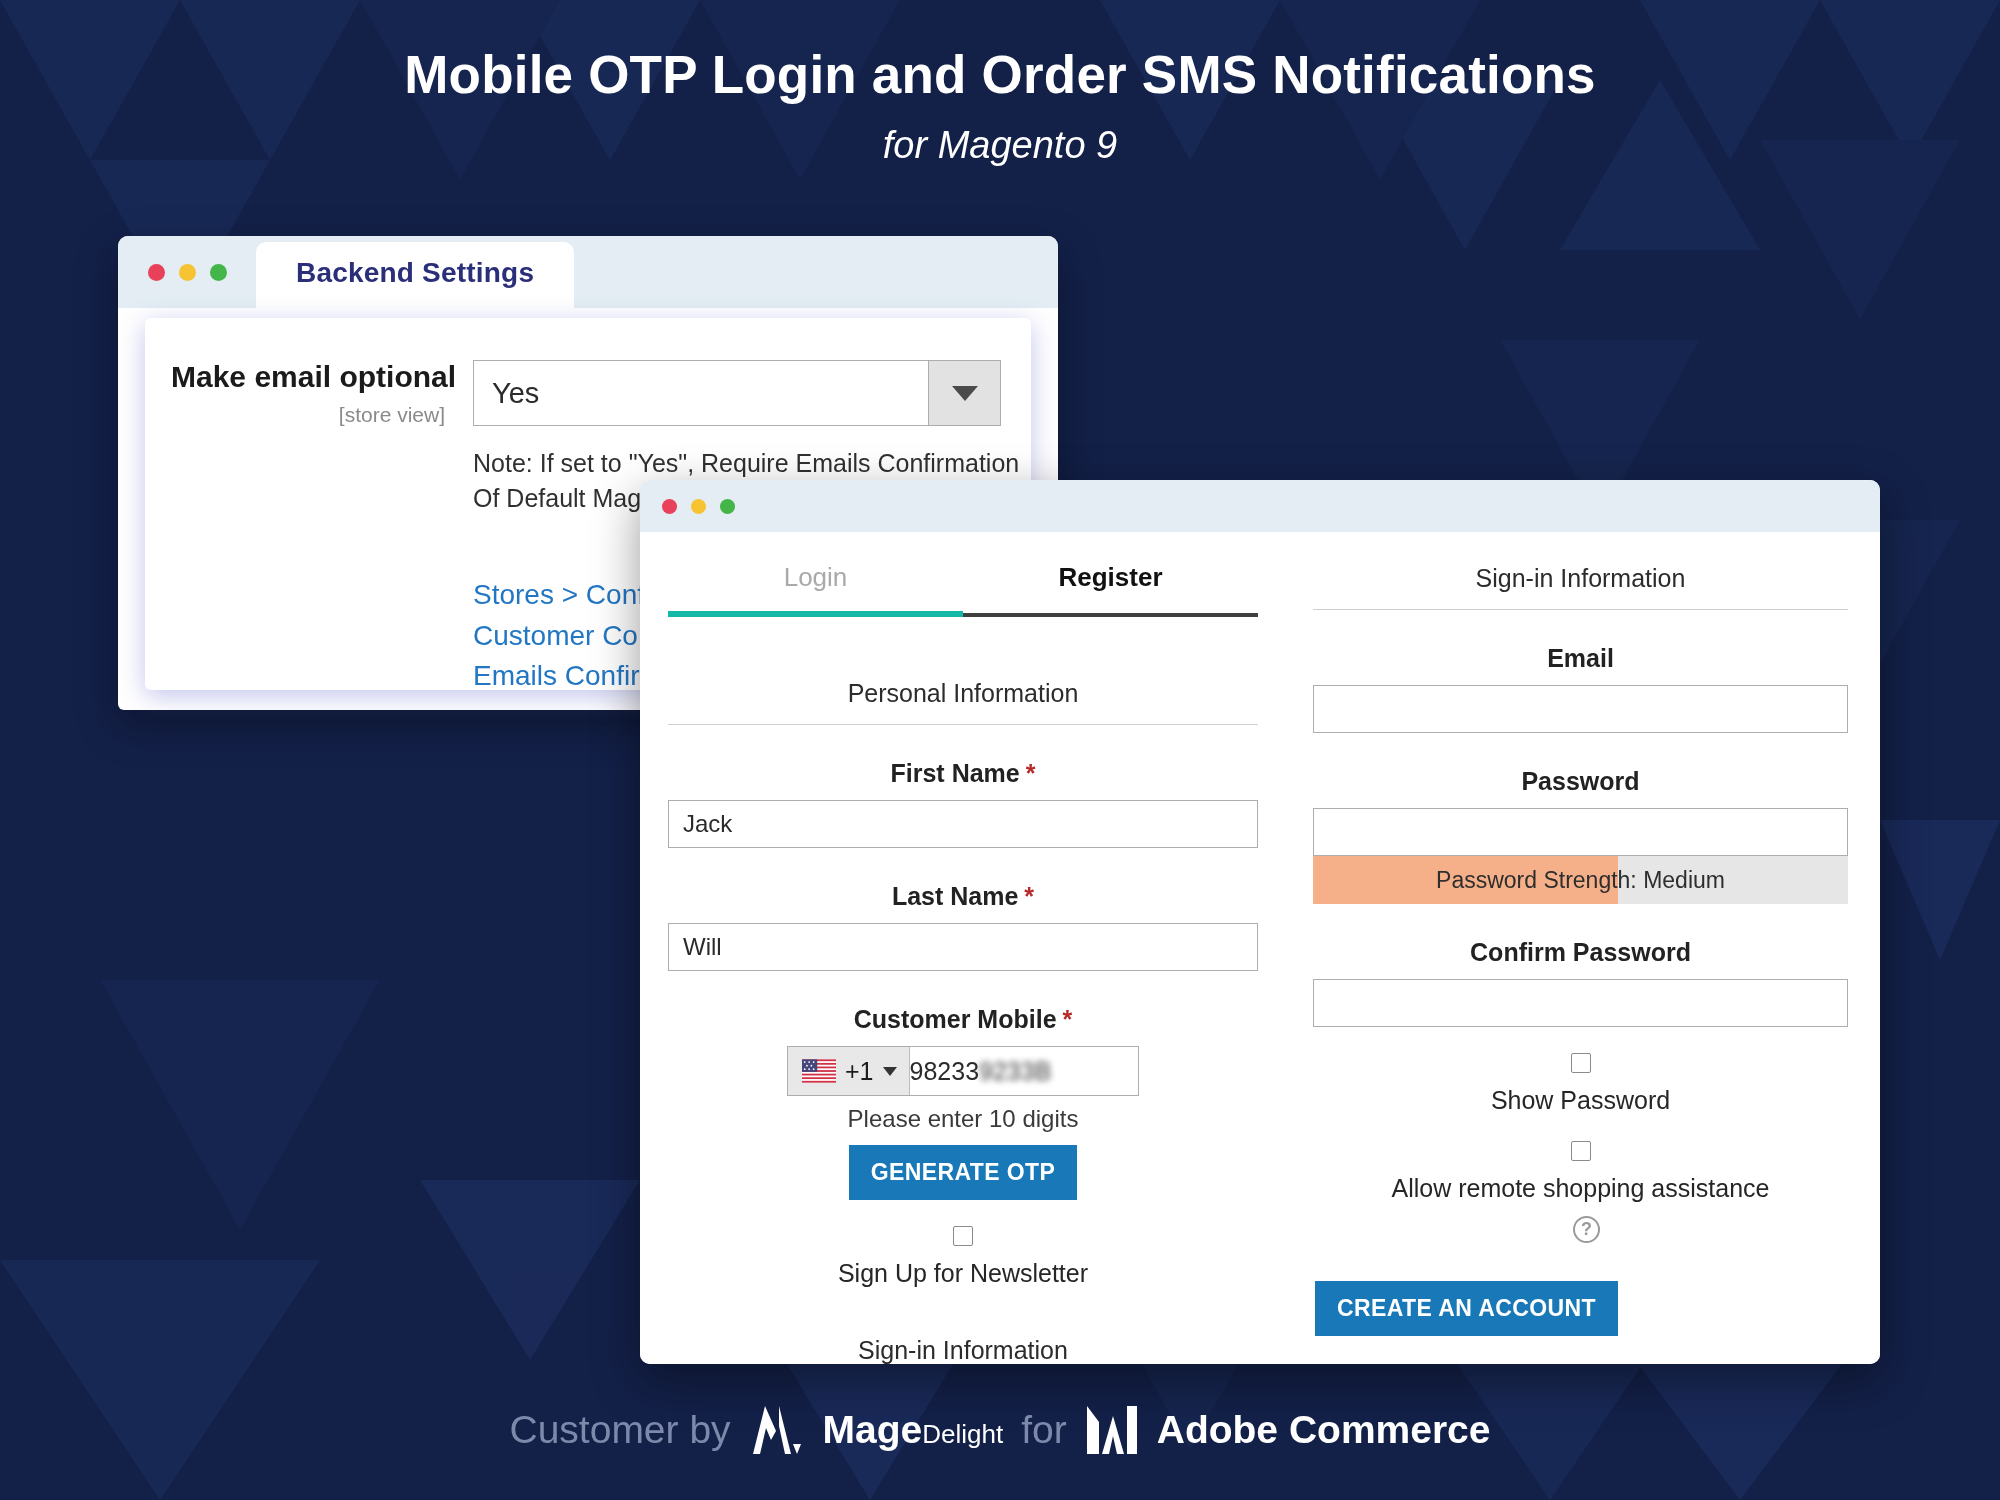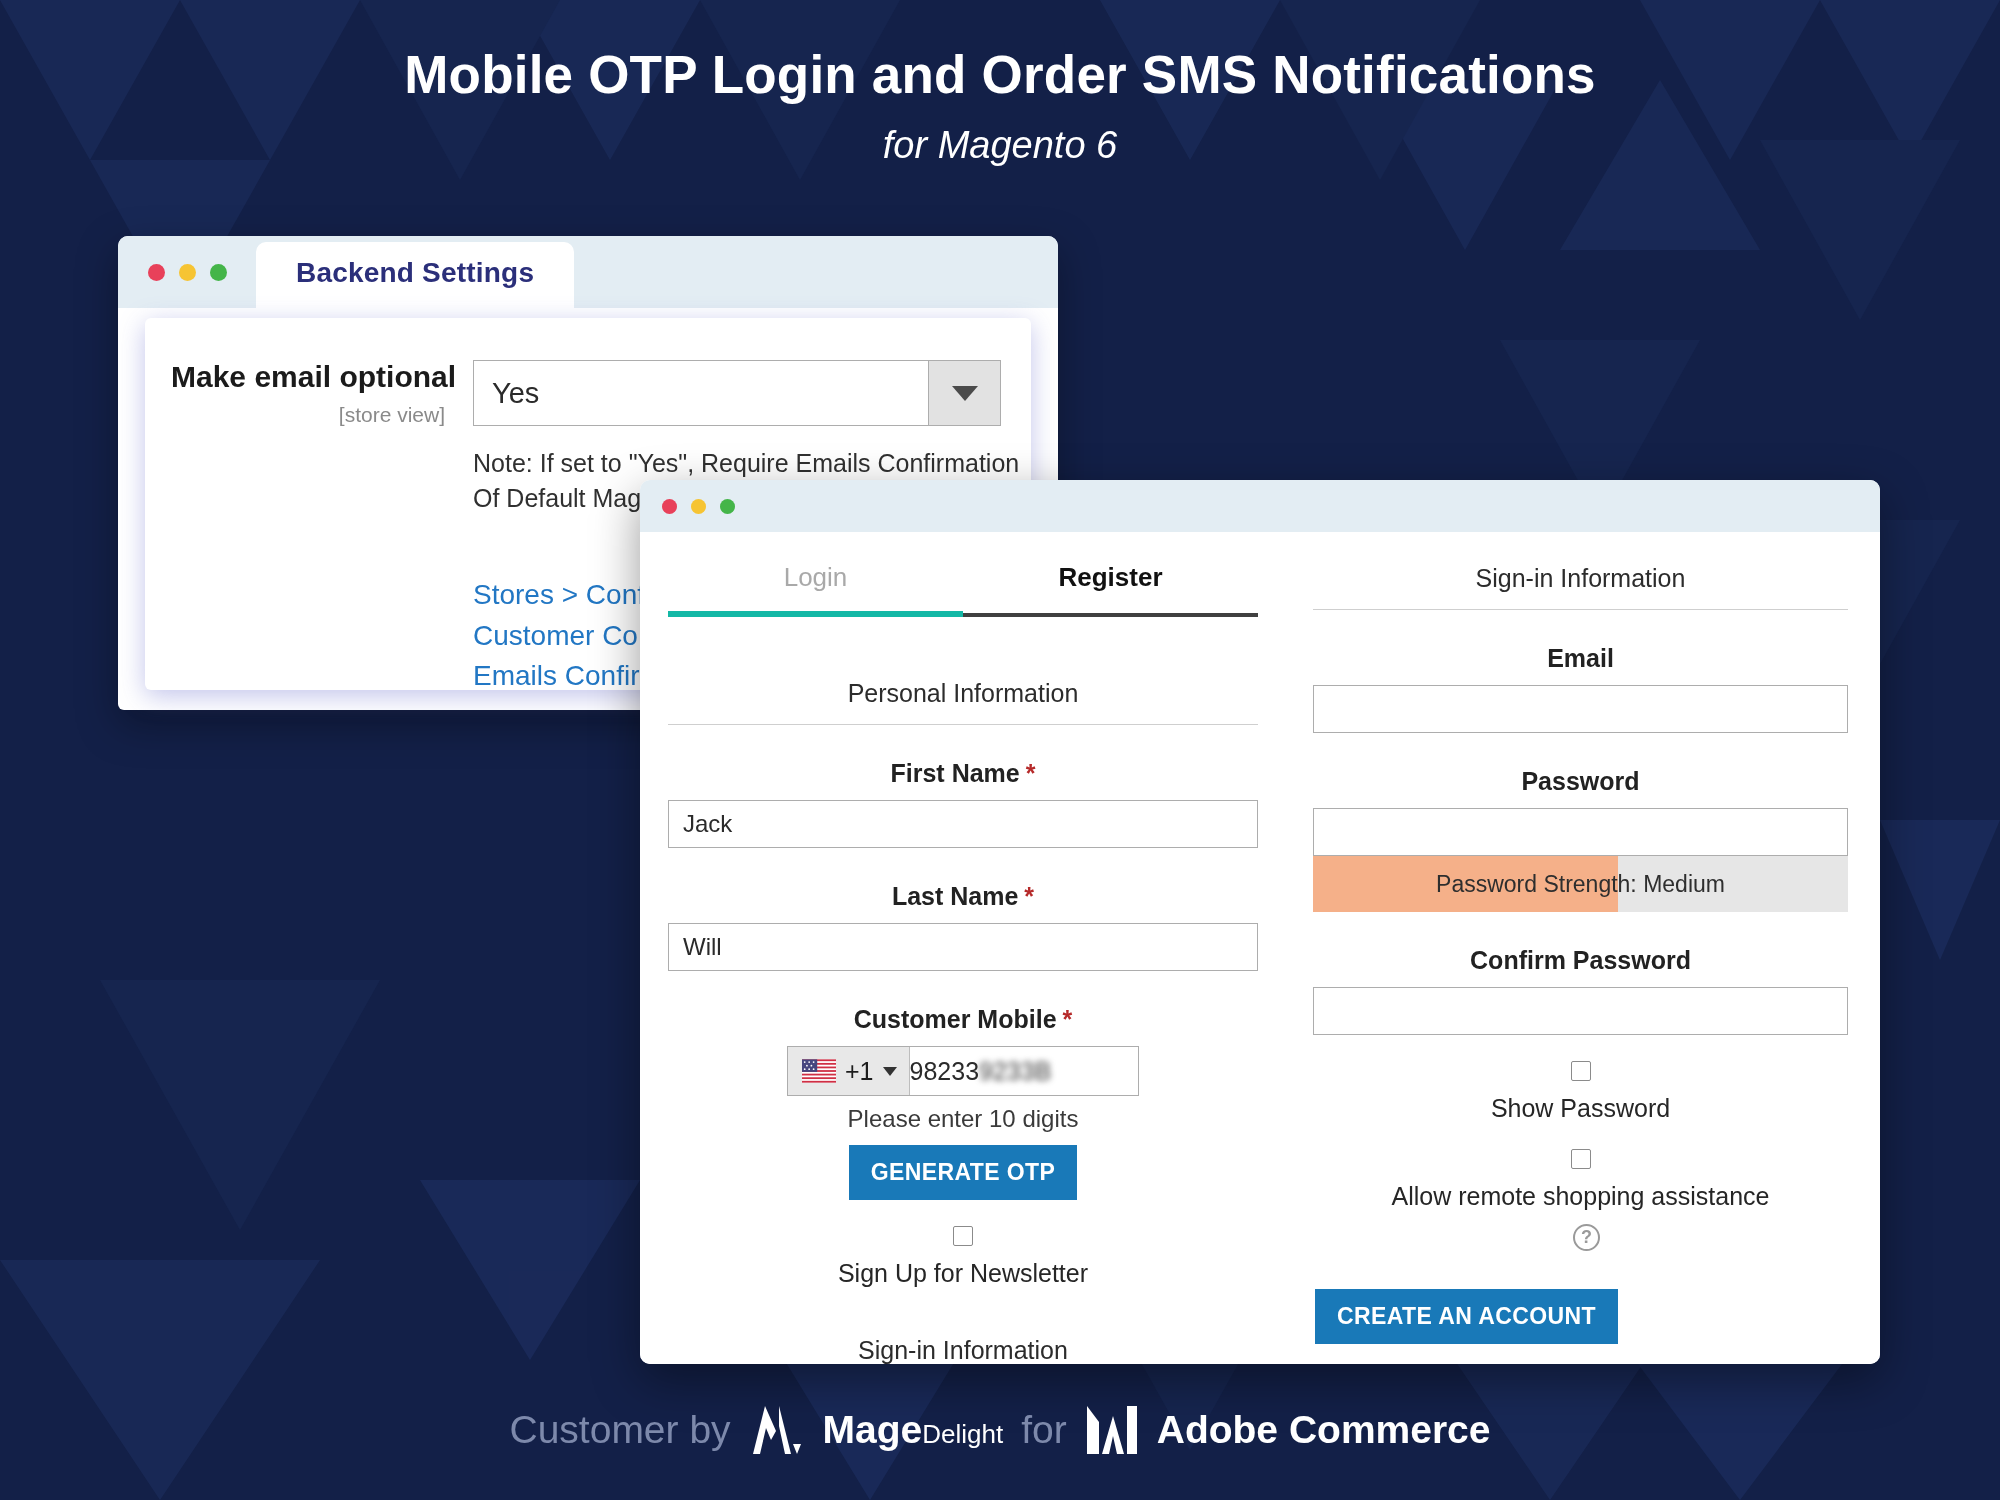--- a/index.html
+++ b/index.html
@@ -202,21 +202,21 @@
     width: 20px; height: 20px; border: 1px solid #8b8b8b; background: #fff;
     border-radius: 2px; flex: none;
   }
   .check-label { font-size: 25px; color: #262626; }
   .footer-signin {
     text-align: center; font-size: 25px; color: #2c2c2c; margin-top: 48px;
   }
 
   
   .pw-strength {
-    position: relative; width: 100%; height: 56px; background: #e6e6e6;
+    position: relative; width: 100%; height: 48px; background: #e6e6e6;
     margin-top: 0; display: flex; align-items: center; justify-content: center;
   }
   .pw-fill {
     position: absolute; left: 0; top: 0; bottom: 0; width: 57%;
     background: #f5b089;
   }
   .pw-text { position: relative; font-size: 23px; color: #2e2e2e; }
 
   .help-icon {
     width: 27px; height: 27px; border-radius: 50%;
@@ -269,21 +269,21 @@
   <g fill="#1d2e60" opacity="0.7">
     <polygon points="1620,1340 1860,1340 1740,1500"></polygon>
     <polygon points="760,1320 980,1320 870,1500"></polygon>
     <polygon points="420,1180 640,1180 530,1360"></polygon>
     <polygon points="1880,820 2000,820 1940,960"></polygon>
   </g>
 </svg>
 
 <div class="header">
   <h1>Mobile OTP Login and Order SMS Notifications</h1>
-  <h2>for Magento 6</h2>
+  <h2>for Magento 9</h2>
 </div>
 
 <div class="win" id="backend-window">
   <div class="win-bar">
     <div class="dots">
       <span class="dot red"></span>
       <span class="dot amber"></span>
       <span class="dot green"></span>
     </div>
     <div id="backend-tab">Backend Settings</div>

